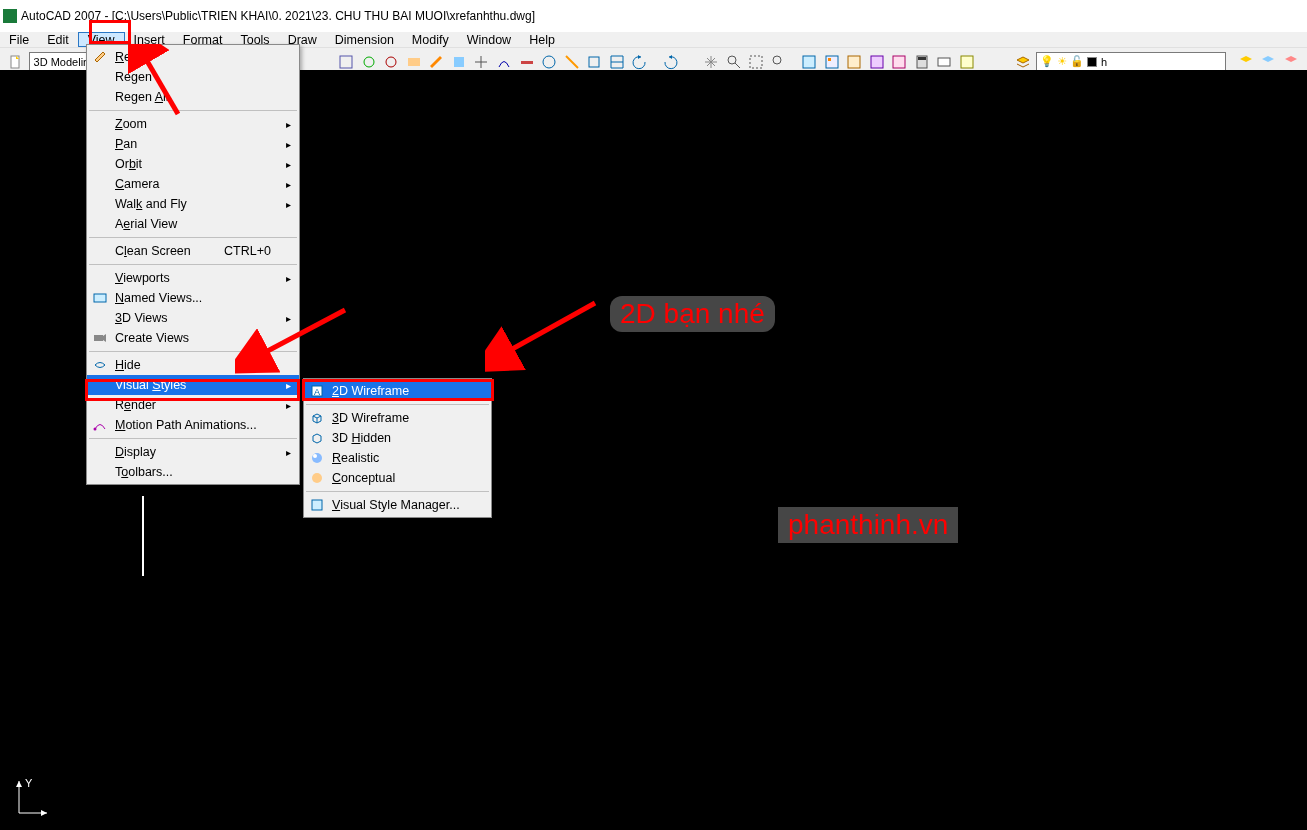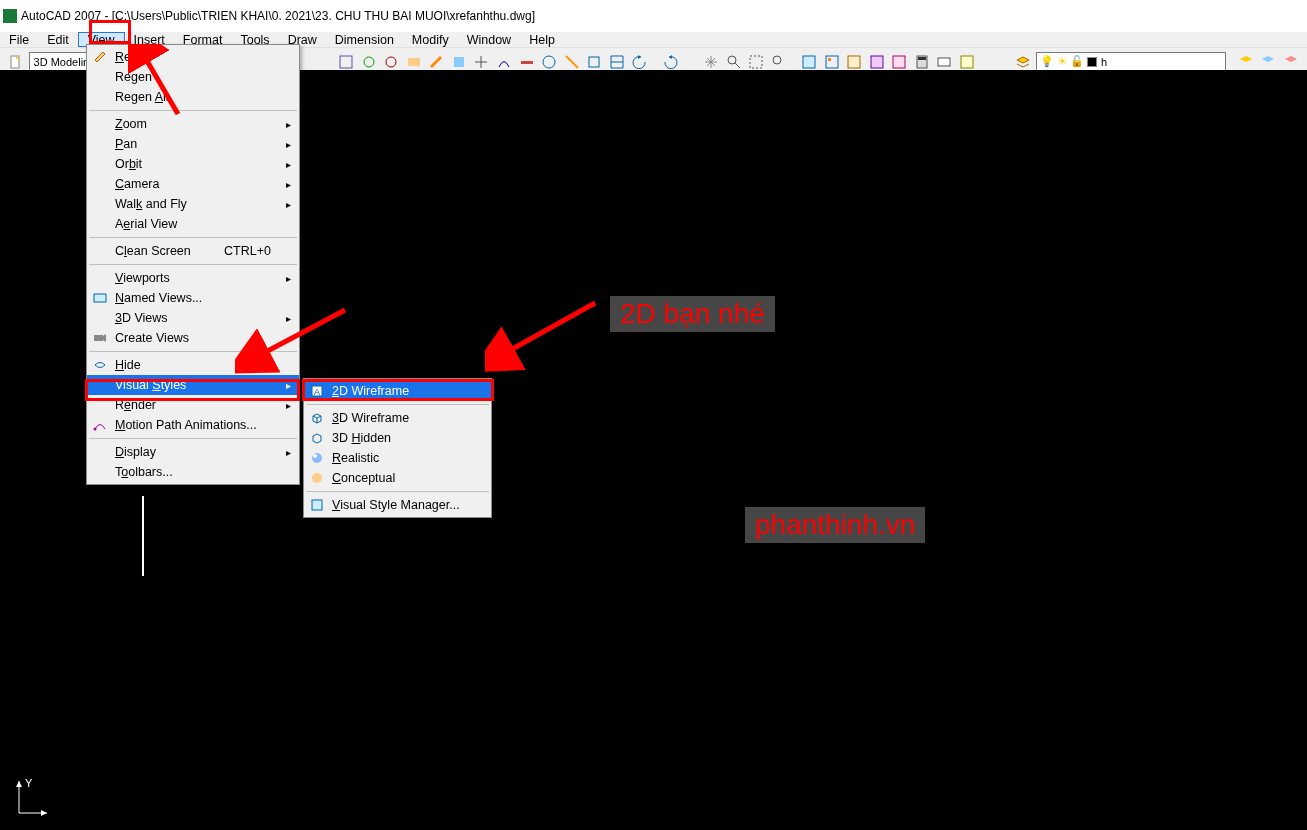--- a/index.html
+++ b/index.html
@@ -32,22 +32,22 @@
 
 .dd-view { top:44px; left:86px; width:214px; padding:2px 0; }
 .dd-vs { top:378px; left:303px; width:189px; padding:2px 0; }
 
 .redbox { position:absolute; border:3px solid #ff0000; pointer-events:none; }
 .redbox.view-box { top:20px; left:89px; width:42px; height:24px; }
 .redbox.vs-box { top:379px; left:85px; width:215px; height:22px; }
 .redbox.wf-box { top:379px; left:302px; width:192px; height:22px; }
 
 .annotation { position:absolute; color:#ff0000; font-size:28px; font-weight:500; background:rgba(128,128,128,.55); padding:2px 10px; }
-.ann-2d { top:296px; left:610px; }
-.ann-site { top:507px; left:745px; }
+.ann-2d { top:296px; left:610px;border-radius:12px; }
+.ann-site { top:507px; left:778px; }
 
 .arrow-svg { position:absolute; pointer-events:none; }
 
 .crosshair { position:absolute; left:142px; top:496px; width:2px; height:80px; background:#fff; }
 
 .ucs { position:absolute; left:3px; bottom:3px; }
 </style>
 </head>
 <body>
 

